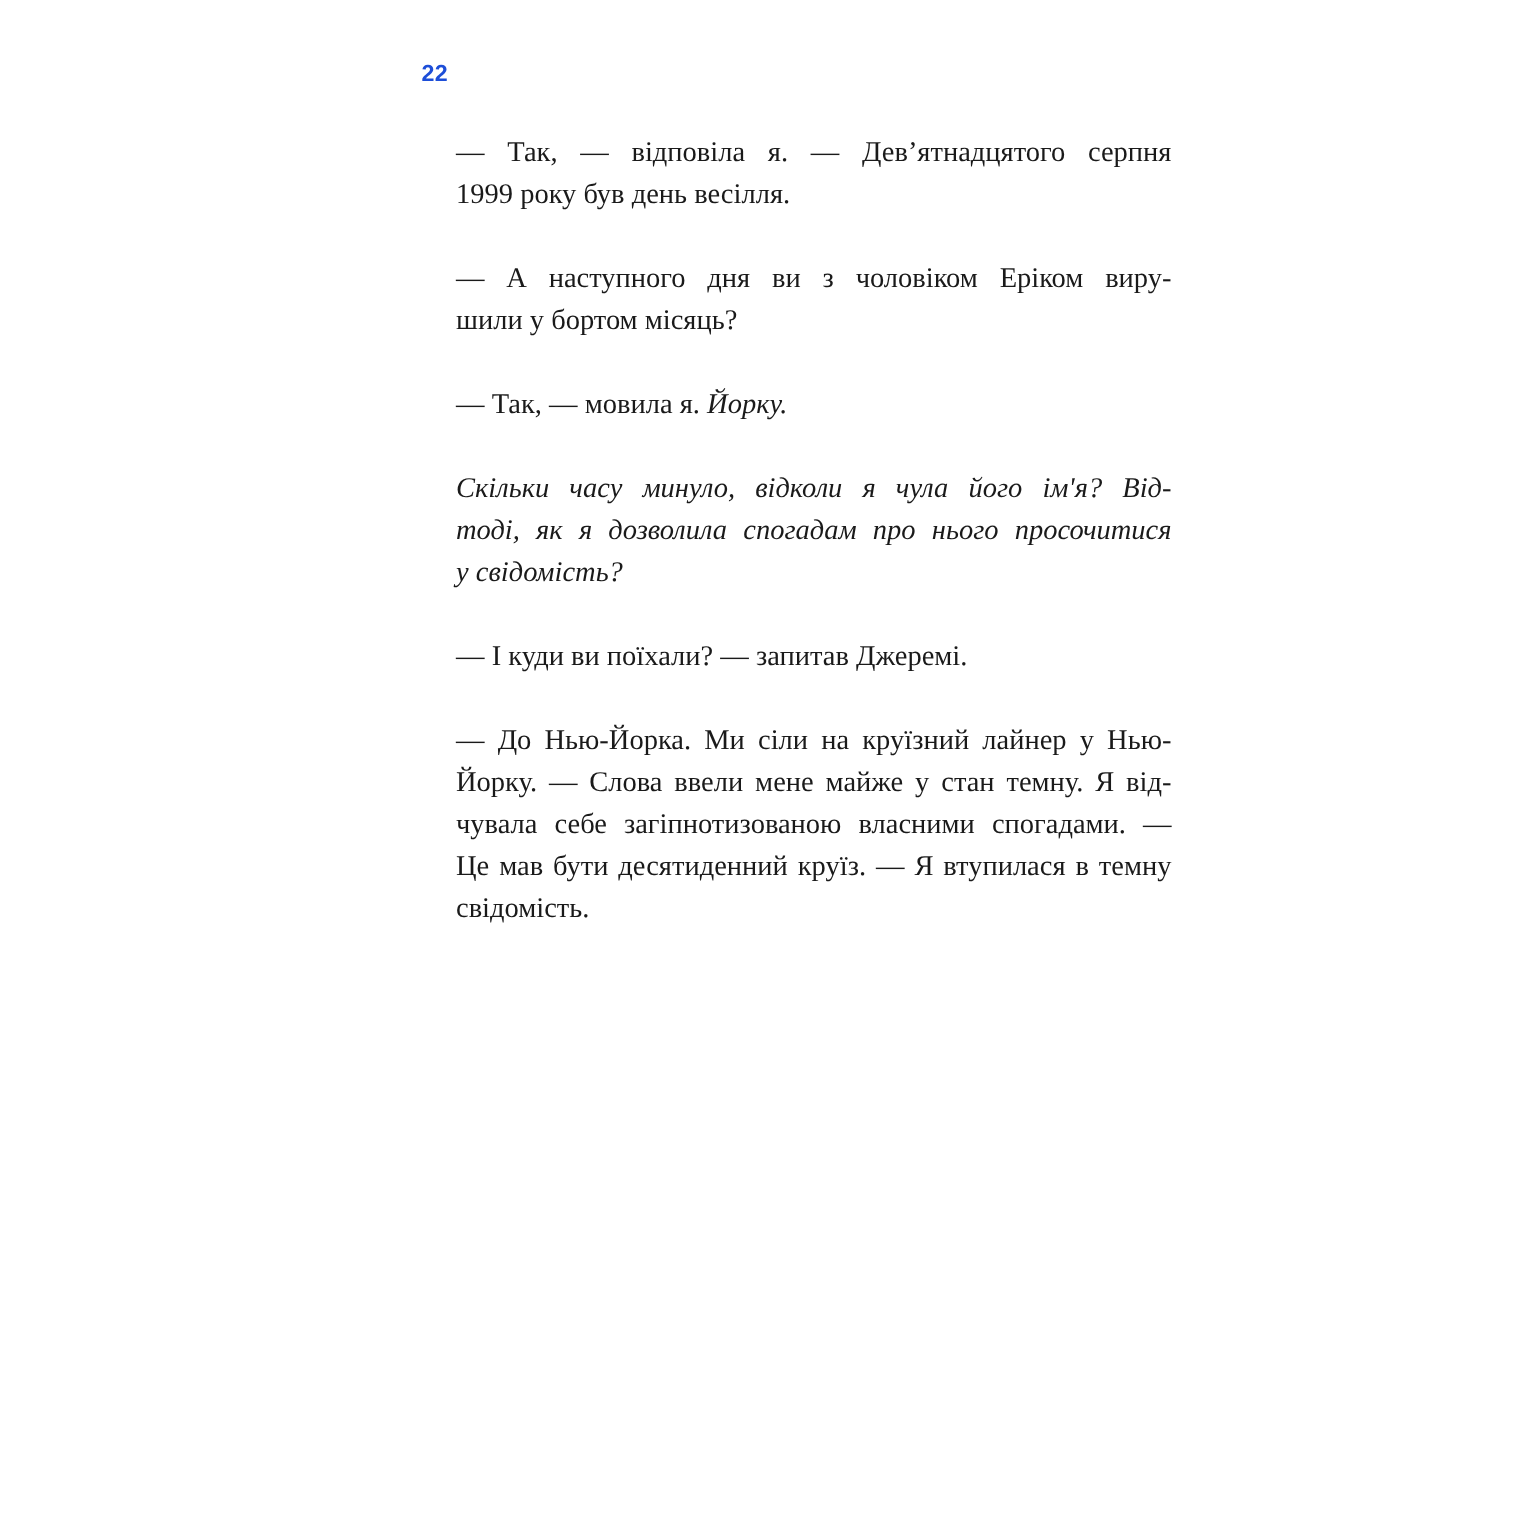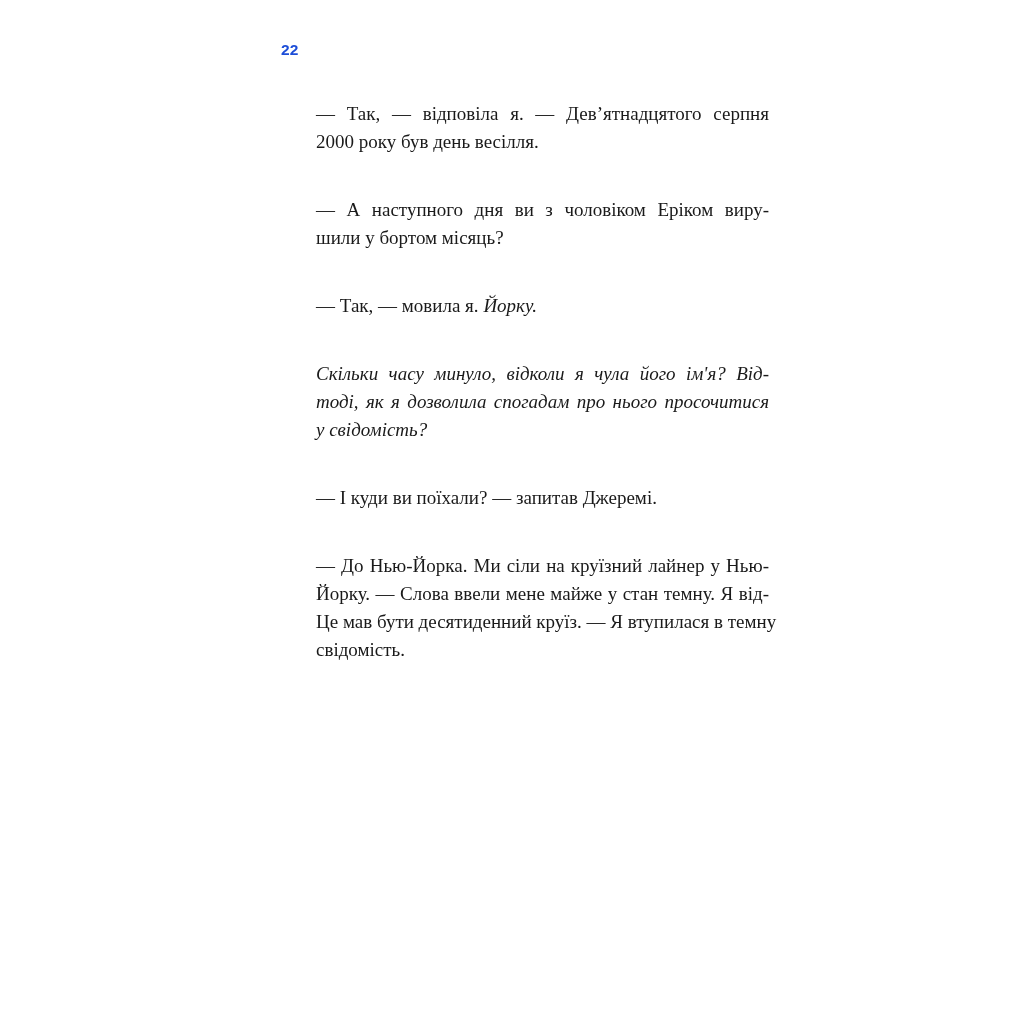--- a/index.html
+++ b/index.html
@@ -40,21 +40,21 @@
     width: 500px;
     color: #1a1a1a;
     font-size: 19px;
     line-height: 28px;
     text-align: justify;
     text-justify: inter-word;
     hyphens: manual;
   }
 
   .para {
-    margin: 12px;
+    margin: 0;
     text-indent: 23px;
     text-align: justify;
   }
 
   
   .para::after {
     content: "";
     display: inline-block;
     width: 100%;
   }
@@ -87,21 +87,21 @@
 <body>
 
 <div class="page">
 
   <div class="folio">22</div>
 
   <div class="textblock">
 
     <p class="para">
       <span class="ln indent">— Так, — відповіла я. — Дев’ятнадцятого серпня</span>
-      <span class="ln last">2000 року був день весілля.</span>
+      <span class="ln last">1999 року був день весілля.</span>
     </p>
 
     <p class="para">
       <span class="ln indent">— А наступного дня ви з чоловіком Еріком виру-</span>
       <span class="ln last">шили у бортом місяць?</span>
     </p>
 
     <p class="para">
       <span class="ln last indent">
         <span>— Так, — мовила я. </span><em>Йорку.</em>
@@ -114,18 +114,19 @@
       <span class="ln last">у свідомість?</span>
     </p>
 
     <p class="para">
       <span class="ln last indent">— І куди ви поїхали? — запитав Джеремі.</span>
     </p>
 
     <p class="para">
       <span class="ln indent">— До Нью-Йорка. Ми сіли на круїзний лайнер у Нью-</span>
       <span class="ln">Йорку. — Слова ввели мене майже у стан темну. Я від-</span>
+      <span class="ln">чувала себе загіпнотизованою власними спогадами. —</span>
       <span class="ln">Це мав бути десятиденний круїз. — Я втупилася в темну</span>
       <span class="ln last">свідомість.</span>
     </p>
 
   </div>
 </div>
 
 </body></html>

